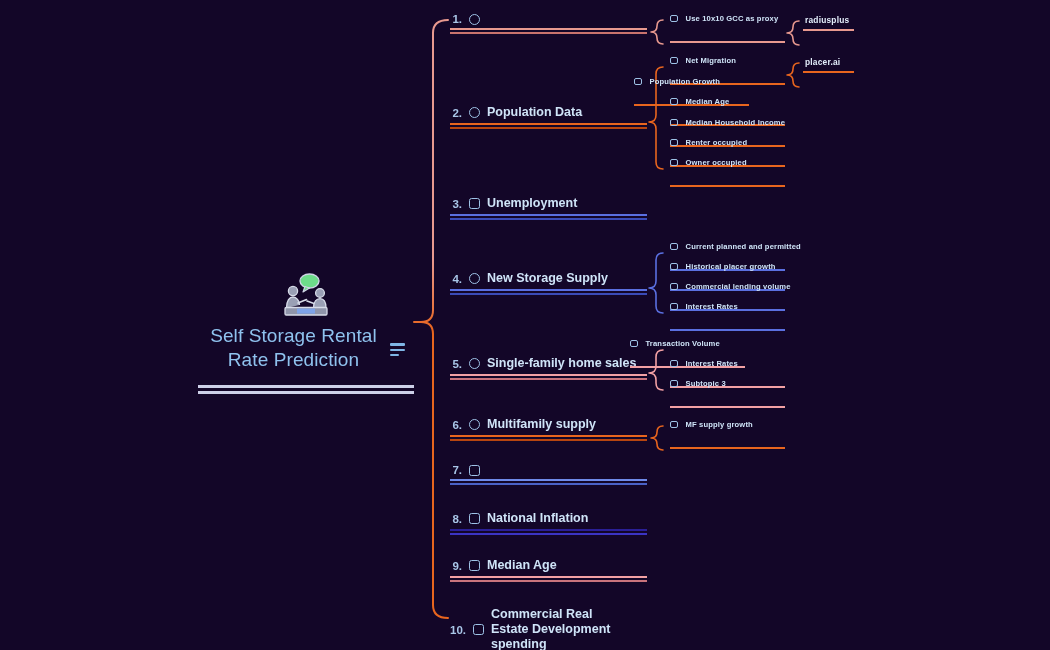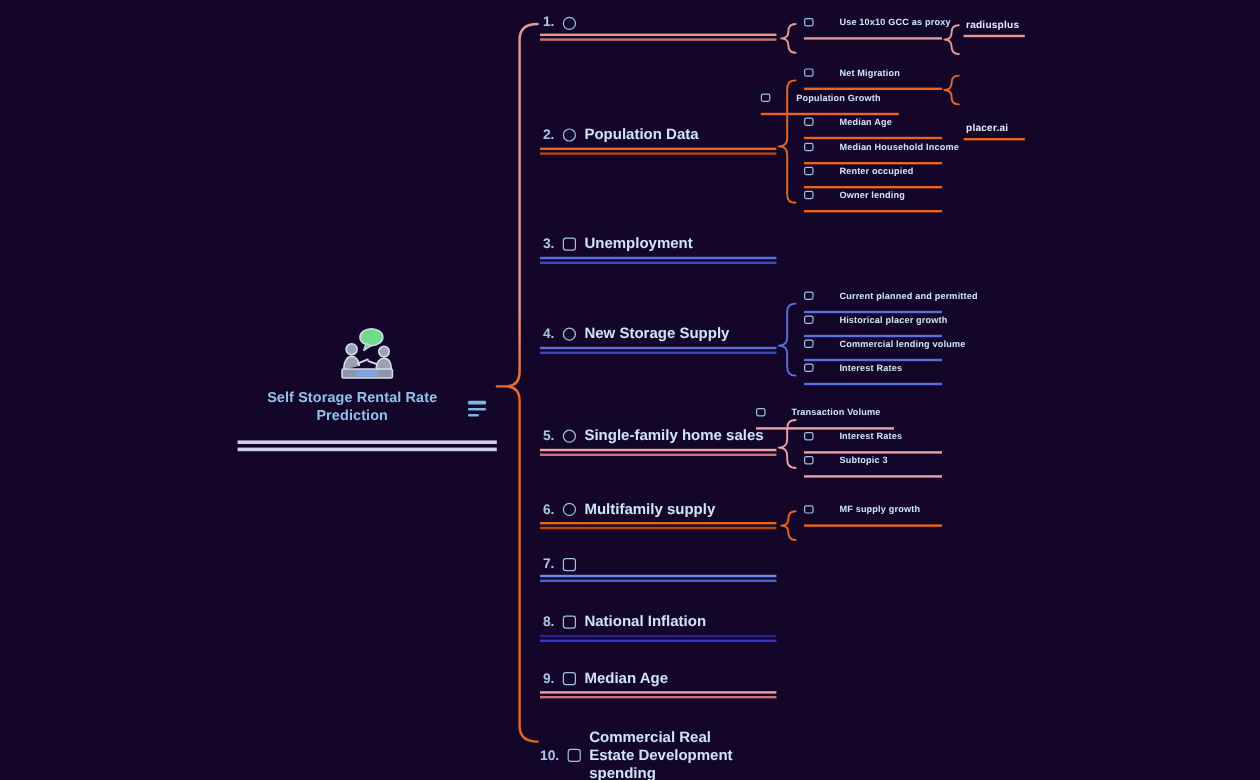--- a/index.html
+++ b/index.html
@@ -42,22 +42,22 @@
     justify-content: center;
     margin-bottom: 4px;
   }
   .center-title-row {
     display: flex;
     align-items: center;
     justify-content: center;
     gap: 10px;
   }
   .center-title {
-    font-size: 12px;
-    font-weight: bold;
+    font-size: 19px;
+    font-weight: normal;
     line-height: 1.28;
     text-align: center;
     color: #8fc2ee;
     letter-spacing: .1px;
     width: 172px;
   }
   .menu-icon {
     display: flex;
     flex-direction: column;
     gap: 3px;
@@ -131,22 +131,22 @@
   .rule .b { height: 2px; margin-top: 2px; }
 
   
   .sub {
     position: absolute;
     box-sizing: border-box;
   }
   .sub .srow {
     display: flex;
     align-items: center;
-    gap: 22px;
-    padding-bottom: 8px;
+    gap: 8px;
+    padding-bottom: 18px;
   }
   .sub .slabel {
     font-size: 7.6px;
     font-weight: bold;
     color: #cfe4f8;
     white-space: nowrap;
     letter-spacing: .15px;
   }
   .sbullet {
     flex: none;
@@ -270,21 +270,21 @@
           <span class="b" style="background: rgb(184, 69, 15);"></span>
      </div>
       </div>
       <div class="sub" style="left: 670px; width: 115px; top: 56px;">
         <div class="srow">
          <span class="sbullet"></span>
          <span class="slabel">Net Migration</span>
        </div>
        <div class="srule" style="background: rgb(232, 101, 30);"></div>
       </div>
-      <div class="leaf" style="left: 803px; width: 51px; top: 57px; margin-top: 44px;">
+      <div class="leaf" style="left: 803px; width: 51px; top: 57px;">
         <div class="llabel">placer.ai</div>
          <div class="lrule" style="background: rgb(232, 101, 30);"></div>
       </div>
       <div class="sub" style="left: 634px; width: 115px; top: 77px;">
         <div class="srow">
          <span class="sbullet"></span>
          <span class="slabel">Population Growth</span>
        </div>
        <div class="srule" style="background: rgb(232, 101, 30);"></div>
       </div>
@@ -305,21 +305,21 @@
       <div class="sub" style="left: 670px; width: 115px; top: 138px;">
         <div class="srow">
          <span class="sbullet"></span>
          <span class="slabel">Renter occupied</span>
        </div>
        <div class="srule" style="background: rgb(232, 101, 30);"></div>
       </div>
       <div class="sub" style="left: 670px; width: 115px; top: 158px;">
         <div class="srow">
          <span class="sbullet"></span>
-         <span class="slabel">Owner lending</span>
+         <span class="slabel">Owner occupied</span>
        </div>
        <div class="srule" style="background: rgb(232, 101, 30);"></div>
       </div>
       <div class="node" style="left: 450px; width: 197px; top: 196px;">
         <div class="row">
        <span class="num">3.</span>
        <span class="bullet square"></span>
        <span class="label">Unemployment</span>
      </div>
      <div class="rule">

